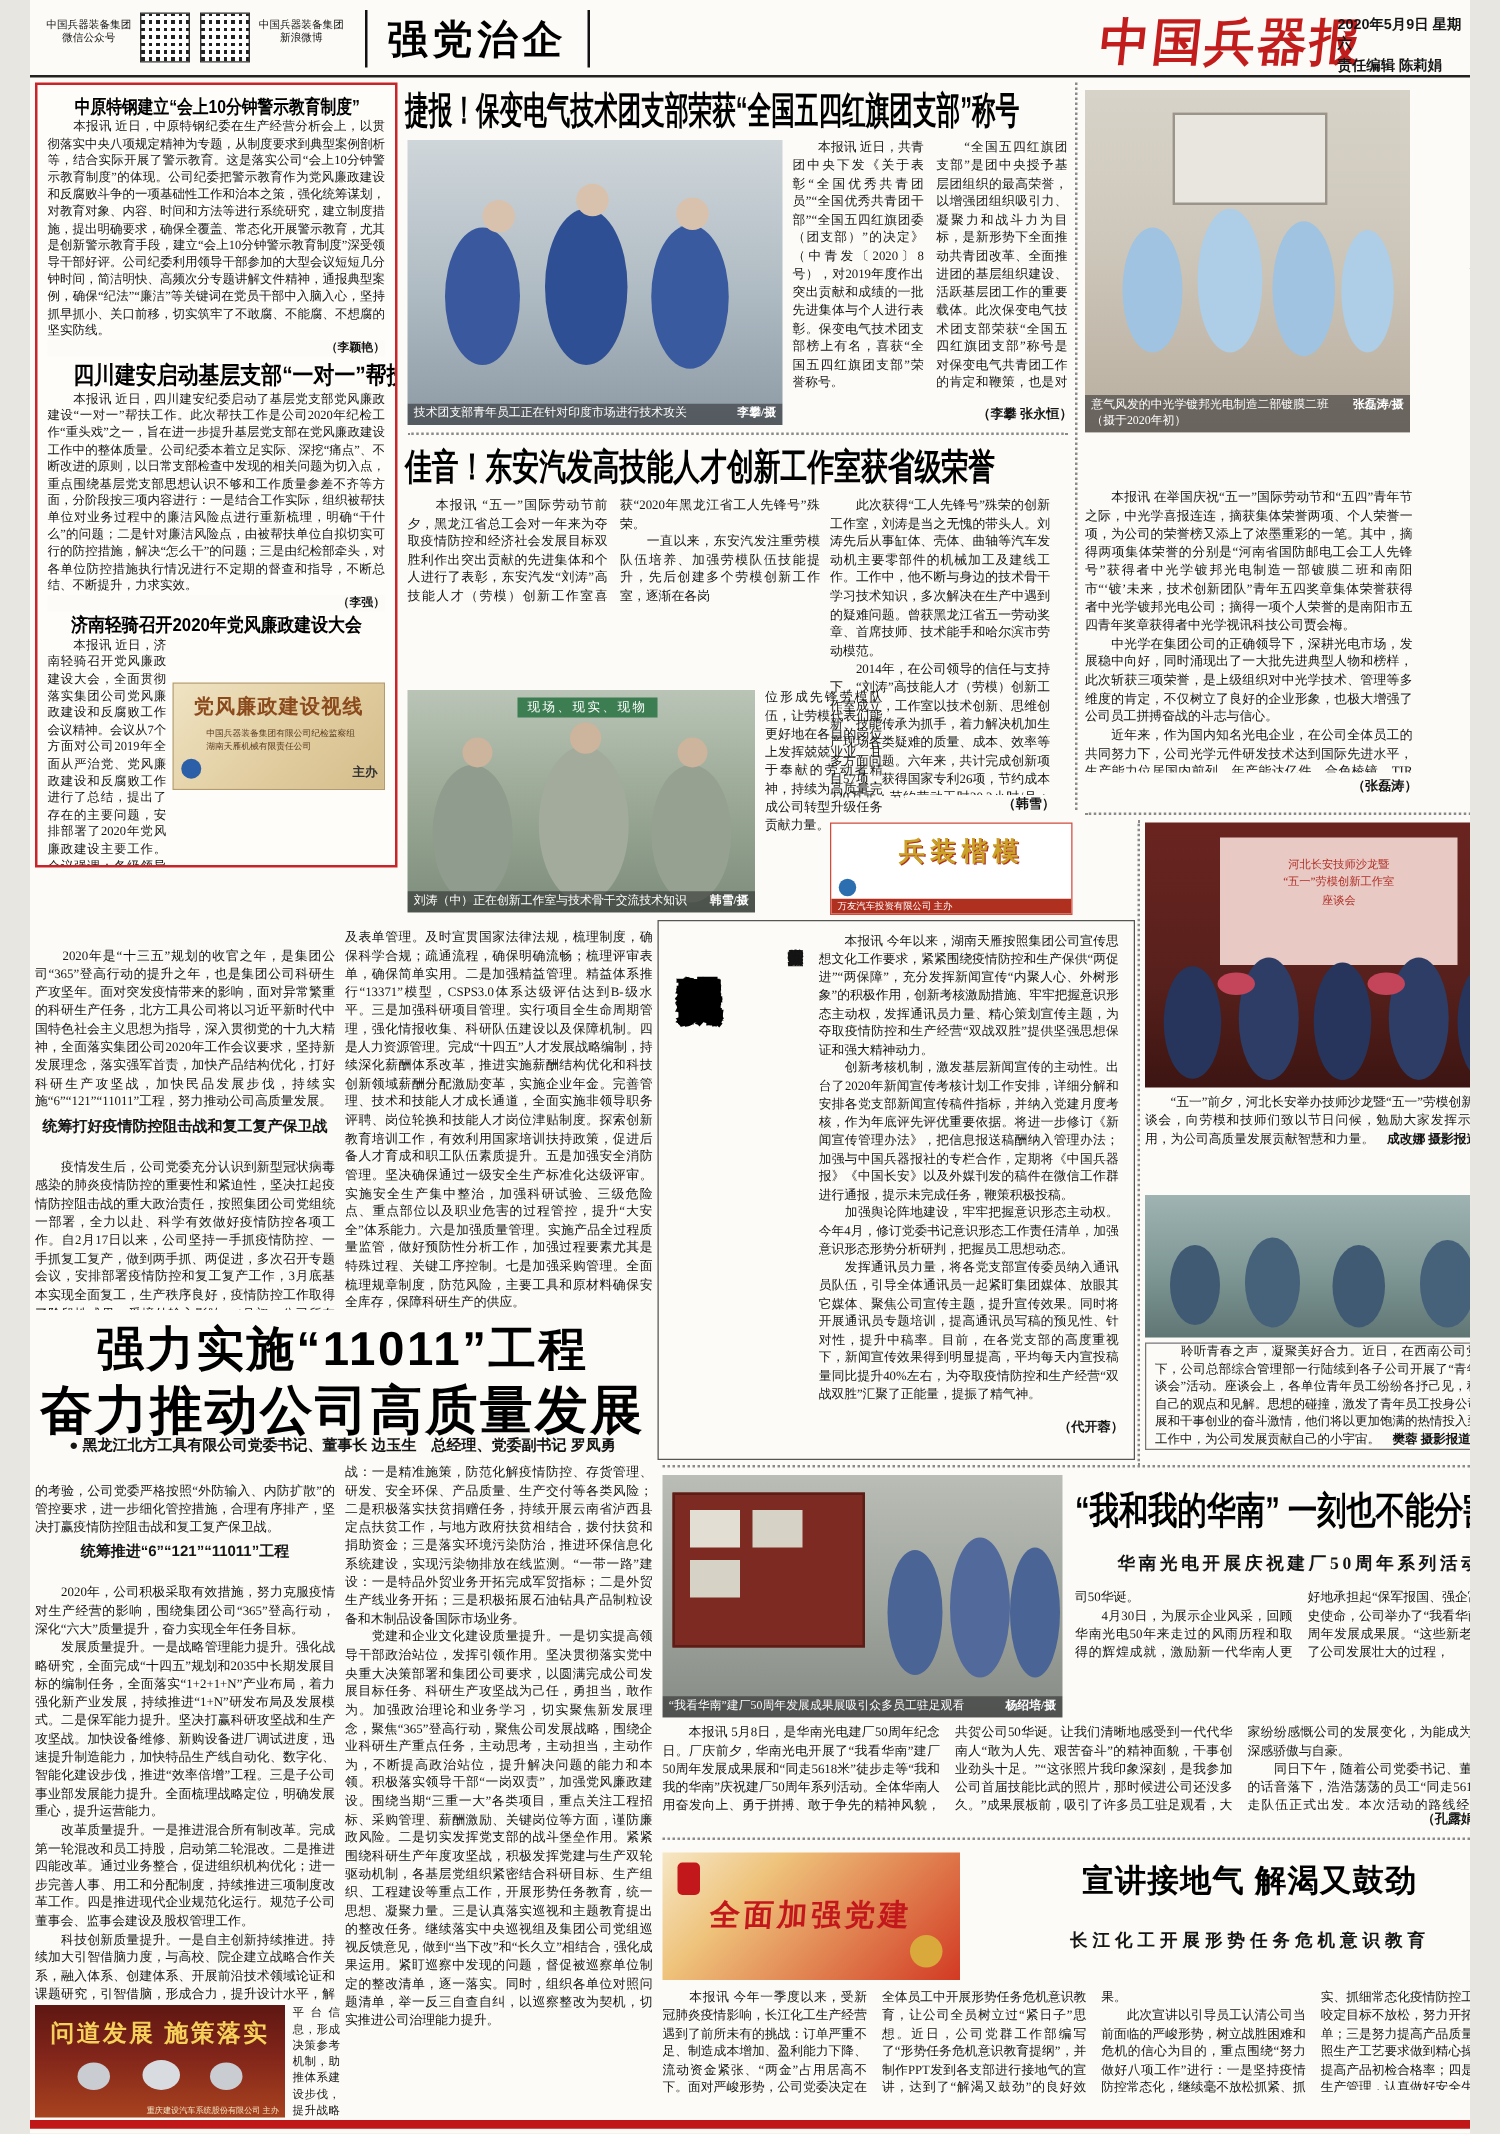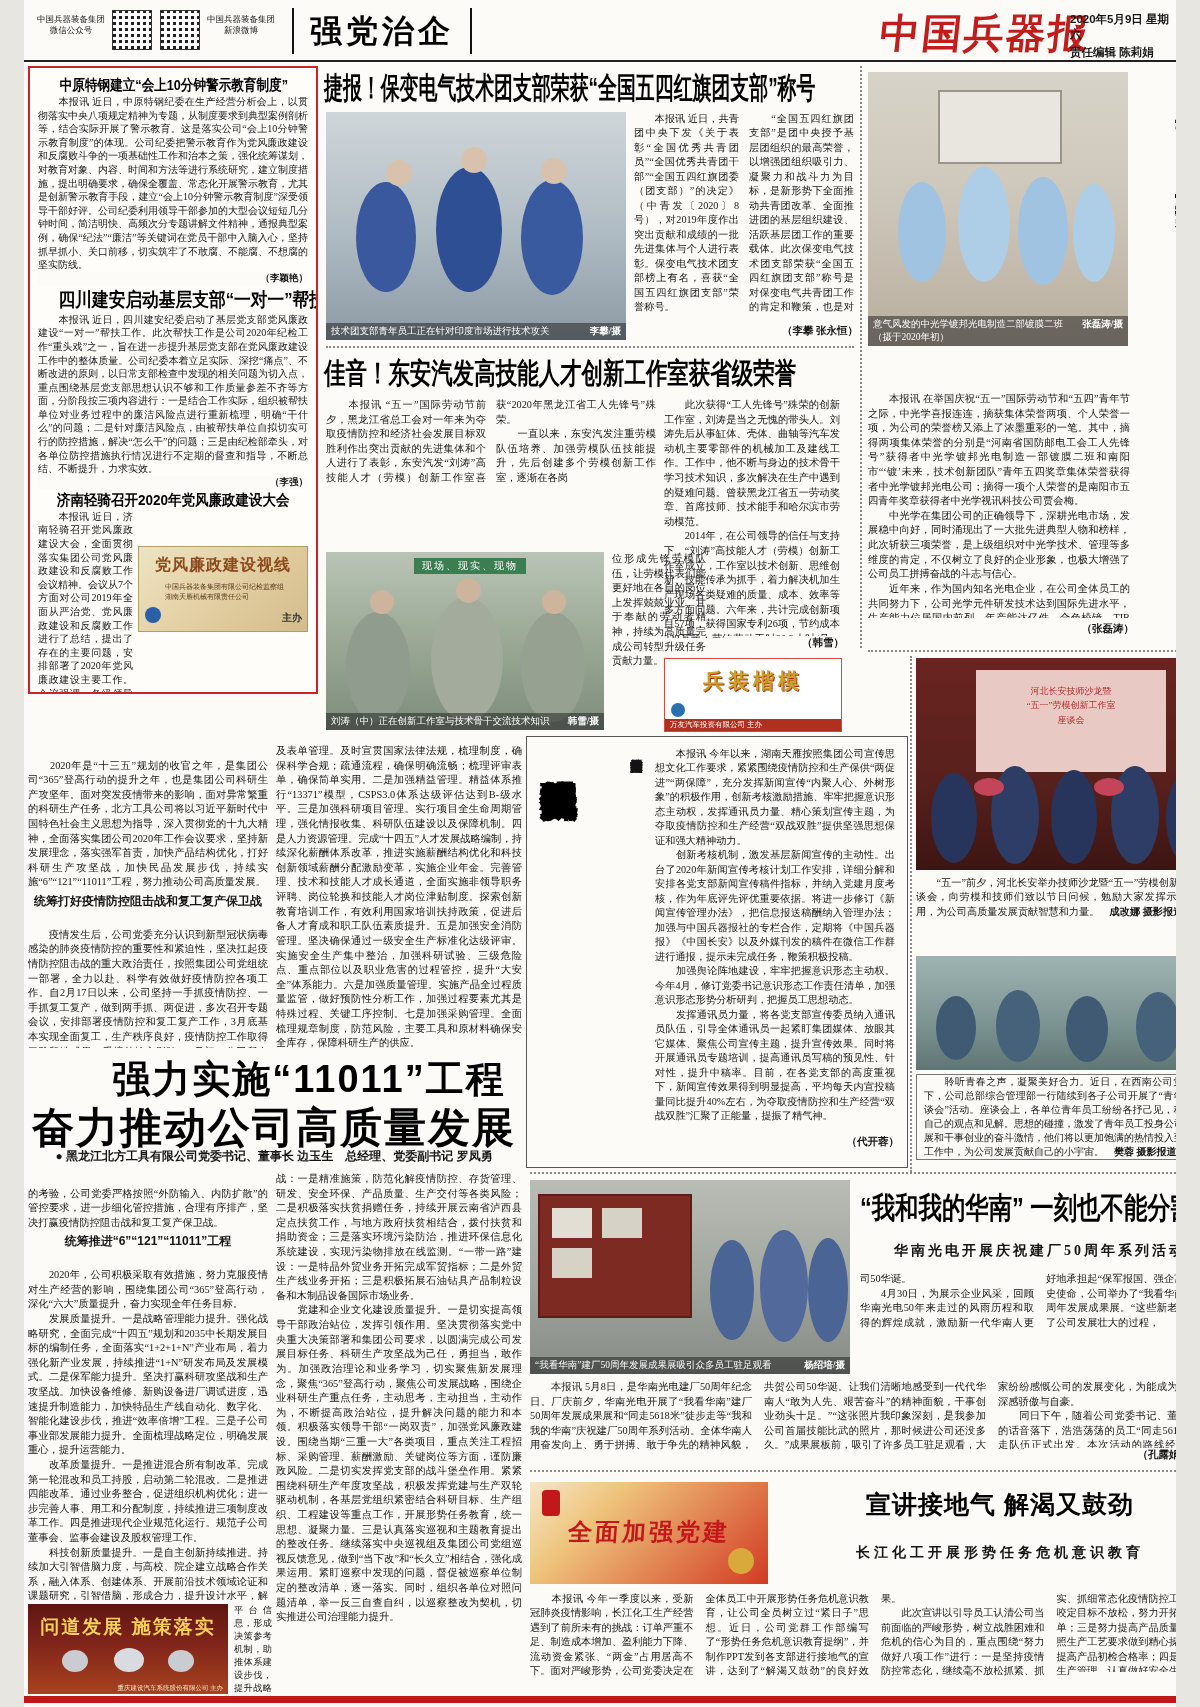--- a/index.html
+++ b/index.html
@@ -100,21 +100,21 @@
     <div style="position:absolute;left:88px;top:6px;background:#3c7d52;color:#fff;font-size:10px;padding:1px 8px;letter-spacing:2px;">现场、现实、现物</div>
     <div class="blob" style="left:20px;top:60px;width:64px;height:110px;background:#8f9c8e;"></div>
     <div class="blob" style="left:105px;top:45px;width:72px;height:125px;background:#a3ab9c;"></div>
     <div class="blob" style="left:195px;top:60px;width:64px;height:110px;background:#97a191;"></div>
     <div class="blob" style="left:44px;top:38px;width:24px;height:24px;background:#cdb49c;"></div>
     <div class="blob" style="left:130px;top:26px;width:25px;height:25px;background:#cdb49c;"></div>
     <div class="blob" style="left:216px;top:38px;width:24px;height:24px;background:#cdb49c;"></div>
     <div class="cap"><span class="credit">韩雪/摄</span><span>刘涛（中）正在创新工作室与技术骨干交流技术知识</span></div>
   </div>
   <div class="abs body" style="left:588px;top:552px;width:94px;height:178px;">位形成先锋劳模队伍，让劳模代表们能更好地在各自的岗位上发挥兢兢业业、甘于奉献的劳动者精神，持续为高质量完成公司转型升级任务贡献力量。</div>
-  <div class="abs" style="left:640px;top:658px;width:176px;height:72px;background:#fff;border:1px solid #d24a3a;overflow:hidden;">
+  <div class="abs" style="left:640px;top:658px;width:176px;height:72px;background:#fff;border:1px solid #d24a3a;overflow:hidden;padding-left:16px;">
     <div style="text-align:center;margin-top:8px;font-size:21px;font-weight:900;color:#c9a227;text-shadow:1px 1px 0 #b03020;font-family:'Liberation Serif',serif;letter-spacing:4px;">兵装楷模</div>
     <div style="position:absolute;left:0;right:0;bottom:0;background:#b03020;color:#fff;font-size:7.5px;text-align:left;padding:1px 5px;">万友汽车投资有限公司 主办</div>
     <div class="blob" style="left:6px;bottom:14px;width:14px;height:14px;background:#2b6fb0;"></div>
   </div>
 
   <div class="abs dotv" style="left:836px;top:66px;height:582px;"></div>
   <div class="abs ph" style="left:844px;top:72px;width:260px;height:274px;background:linear-gradient(180deg,#d8d3c8 0%,#cfc9bd 40%,#b9ae9f 100%);">
     <div style="position:absolute;left:70px;top:18px;width:120px;height:70px;background:#e9e6df;border:2px solid #9a948a;"></div>
     <div class="blob" style="left:30px;top:110px;width:48px;height:100px;background:#9fc3e0;"></div>
     <div class="blob" style="left:90px;top:95px;width:52px;height:115px;background:#aecde6;"></div>
@@ -161,21 +161,21 @@
   </div>
   <div class="abs dotv" style="left:886px;top:656px;height:516px;"></div>
 
   <div class="abs body" style="left:4px;top:744px;width:240px;height:304px;">
     <span>　　2020年是“十三五”规划的收官之年，是集团公司“365”登高行动的提升之年，也是集团公司科研生产攻坚年。面对突发疫情带来的影响，面对异常繁重的科研生产任务，北方工具公司将以习近平新时代中国特色社会主义思想为指导，深入贯彻党的十九大精神，全面落实集团公司2020年工作会议要求，坚持新发展理念，落实强军首责，加快产品结构优化，打好科研生产攻坚战，加快民品发展步伐，持续实施“6”“121”“11011”工程，努力推动公司高质量发展。</span>
     <span class="subhead" style="display:block;">统筹打好疫情防控阻击战和复工复产保卫战</span>
     <span>　　疫情发生后，公司党委充分认识到新型冠状病毒感染的肺炎疫情防控的重要性和紧迫性，坚决扛起疫情防控阻击战的重大政治责任，按照集团公司党组统一部署，全力以赴、科学有效做好疫情防控各项工作。自2月17日以来，公司坚持一手抓疫情防控、一手抓复工复产，做到两手抓、两促进，多次召开专题会议，安排部署疫情防控和复工复产工作，3月底基本实现全面复工，生产秩序良好，疫情防控工作取得了阶段性成果。受境外输入影响，4月初，公司所在地区疫情由低风险调整为中风险，给公司疫情防控及复工复产带来了又一轮新</span>
   </div>
   <div class="abs body" style="left:252px;top:744px;width:246px;height:304px;">及表单管理。及时宣贯国家法律法规，梳理制度，确保科学合规；疏通流程，确保明确流畅；梳理评审表单，确保简单实用。二是加强精益管理。精益体系推行“13371”模型，CSPS3.0体系达级评估达到B-级水平。三是加强科研项目管理。实行项目全生命周期管理，强化情报收集、科研队伍建设以及保障机制。四是人力资源管理。完成“十四五”人才发展战略编制，持续深化薪酬体系改革，推进实施薪酬结构优化和科技创新领域薪酬分配激励变革，实施企业年金。完善管理、技术和技能人才成长通道，全面实施非领导职务评聘、岗位轮换和技能人才岗位津贴制度。探索创新教育培训工作，有效利用国家培训扶持政策，促进后备人才育成和职工队伍素质提升。五是加强安全消防管理。坚决确保通过一级安全生产标准化达级评审。实施安全生产集中整治，加强科研试验、三级危险点、重点部位以及职业危害的过程管控，提升“大安全”体系能力。六是加强质量管理。实施产品全过程质量监管，做好预防性分析工作，加强过程要素尤其是特殊过程、关键工序控制。七是加强采购管理。全面梳理规章制度，防范风险，主要工具和原材料确保安全库存，保障科研生产的供应。
 　　三大攻坚战和“一带一路”建设质量提升。三大攻坚</div>
-  <div class="abs hl ctr" style="left:0;top:1054px;width:500px;font-size:38px;letter-spacing:2px;margin-left:35px;">强力实施“11011”工程</div>
+  <div class="abs hl ctr" style="left:0;top:1054px;width:500px;font-size:38px;letter-spacing:2px;">强力实施“11011”工程</div>
   <div class="abs hl ctr" style="left:0;top:1100px;width:500px;font-size:42px;letter-spacing:2px;">奋力推动公司高质量发展</div>
   <div class="abs ctr" style="left:0;top:1148px;width:500px;font-size:12px;font-weight:bold;font-family:'Liberation Sans',sans-serif;">● 黑龙江北方工具有限公司党委书记、董事长 边玉生　总经理、党委副书记 罗凤勇</div>
   <div class="abs body" style="left:4px;top:1172px;width:240px;height:428px;">
     <span>的考验，公司党委严格按照“外防输入、内防扩散”的管控要求，进一步细化管控措施，合理有序排产，坚决打赢疫情防控阻击战和复工复产保卫战。</span>
     <span class="subhead" style="display:block;">统筹推进“6”“121”“11011”工程</span>
     <span>　　2020年，公司积极采取有效措施，努力克服疫情对生产经营的影响，围绕集团公司“365”登高行动，深化“六大”质量提升，奋力实现全年任务目标。
 　　发展质量提升。一是战略管理能力提升。强化战略研究，全面完成“十四五”规划和2035中长期发展目标的编制任务，全面落实“1+2+1+N”产业布局，着力强化新产业发展，持续推进“1+N”研发布局及发展模式。二是保军能力提升。坚决打赢科研攻坚战和生产攻坚战。加快设备维修、新购设备进厂调试进度，迅速提升制造能力，加快特品生产线自动化、数字化、智能化建设步伐，推进“效率倍增”工程。三是子公司事业部发展能力提升。全面梳理战略定位，明确发展重心，提升运营能力。
 　　改革质量提升。一是推进混合所有制改革。完成第一轮混改和员工持股，启动第二轮混改。二是推进四能改革。通过业务整合，促进组织机构优化；进一步完善人事、用工和分配制度，持续推进三项制度改革工作。四是推进现代企业规范化运行。规范子公司董事会、监事会建设及股权管理工作。
 　　科技创新质量提升。一是自主创新持续推进。持续加大引智借脑力度，与高校、院企建立战略合作关系，融入体系、创建体系、开展前沿技术领域论证和课题研究，引智借脑，形成合力，提升设计水平，解决“90分+”的问题。修订完善并实施专家聘用管理制度，引智借脑取得实效。二是创新激励机制。完善科技人才培养机制，畅通非领导职务晋升通道，推动公司科技技能人才队伍建设，制定公司级、集团级科技人才、技能人才选拔、培养计划。完善项目绩效考核制度，健全科研人员薪酬分配体系，创新“跟投”、分红激励等市场化导向的中长期激励机制。三是用好集团公司“慧眼行动”等两个平台。设置专人梳理</span>
   </div>

